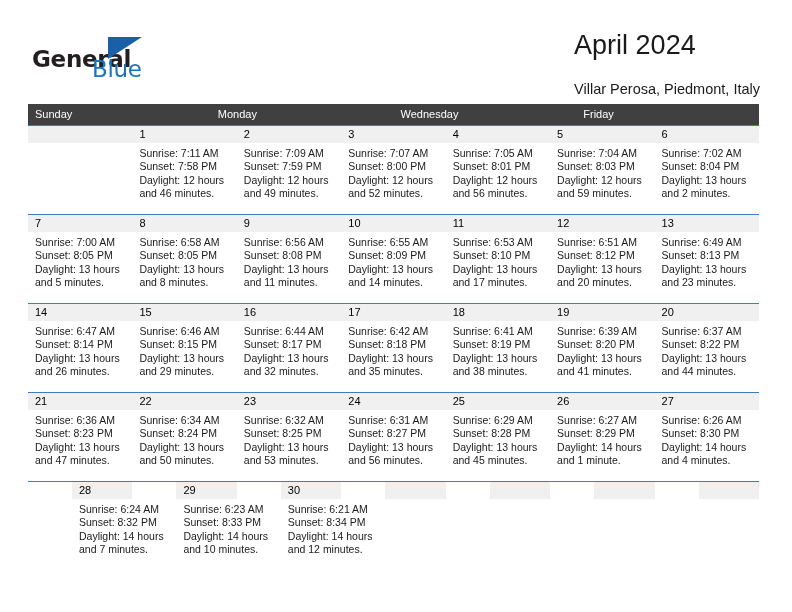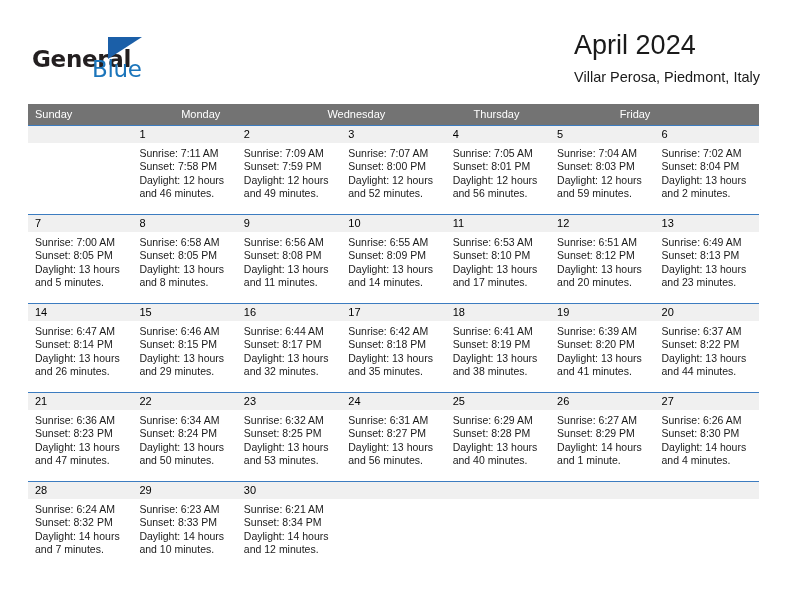--- a/index.html
+++ b/index.html
@@ -79,34 +79,34 @@
     font-weight: 400;
     color: #1a1a1a;
     line-height: 34px;
     white-space: nowrap;
   }
   .cal-subtitle {
     font-size: 14.5px;
     font-weight: 400;
     color: #1a1a1a;
     line-height: 22px;
-    margin-top: 4px;
+    margin-top: 16px;
     white-space: nowrap;
   }
 
   
   .calendar {
     position: absolute;
     left: 28px;
     top: 104px;
     width: 731px;
   }
   .weekday-row {
     display: flex;
-    background: #737373;
+    background: #404040;
     height: 21px;
   }
   .weekday {
     flex: 1 1 0;
     min-width: 0;
     color: #ffffff;
     font-size: 11px;
     line-height: 21px;
     padding-left: 7px;
     box-sizing: border-box;
@@ -143,20 +143,21 @@
     padding: 4px 7px 0 7px;
     font-size: 10.5px;
     line-height: 13.4px;
     color: #1a1a1a;
   }
   .day-body div {
     white-space: nowrap;
   }
   .last-row .day-cell {
     height: 86px;
+    margin-left: 44px;
   }
 </style>
 </head>
 <body>
 
 <div class="page">
 
   <div class="masthead">
 
     <div class="logo">
@@ -171,21 +172,20 @@
     </div>
 
   </div>
 
   <div class="calendar">
 
     <div class="weekday-row">
       <div class="weekday">Sunday</div>
       <div class="weekday">Monday</div>
       <div class="weekday">Wednesday</div>
-      <div class="weekday">Thursday</div>
       <div class="weekday">Friday</div>
     </div>
 
     <div class="week-row">
       <div class="day-cell empty">
         <div class="day-num"></div>
         <div class="day-body">
           <div></div>
           <div></div>
           <div></div>
@@ -416,21 +416,21 @@
           <div>Daylight: 13 hours</div>
           <div>and 56 minutes.</div>
         </div>
       </div>
       <div class="day-cell">
         <div class="day-num">25</div>
         <div class="day-body">
           <div>Sunrise: 6:29 AM</div>
           <div>Sunset: 8:28 PM</div>
           <div>Daylight: 13 hours</div>
-          <div>and 40 minutes.</div>
+          <div>and 45 minutes.</div>
         </div>
       </div>
       <div class="day-cell">
         <div class="day-num">26</div>
         <div class="day-body">
           <div>Sunrise: 6:27 AM</div>
           <div>Sunset: 8:29 PM</div>
           <div>Daylight: 14 hours</div>
           <div>and 1 minute.</div>
         </div>

